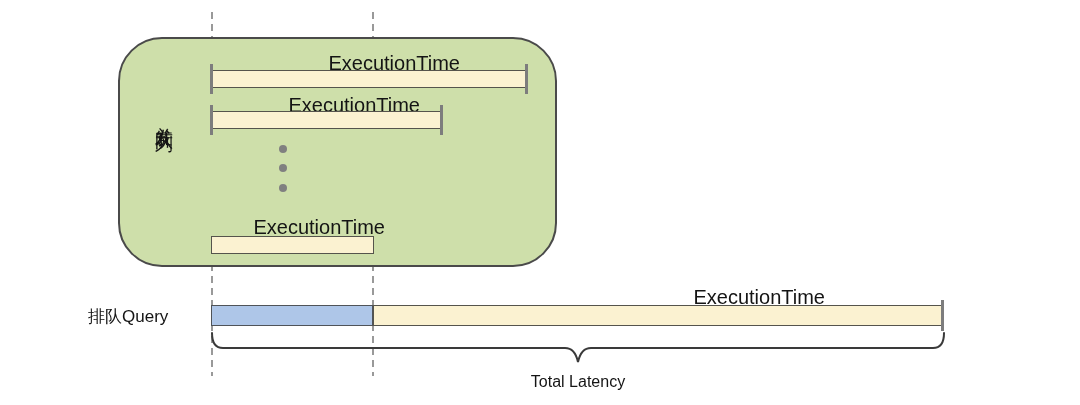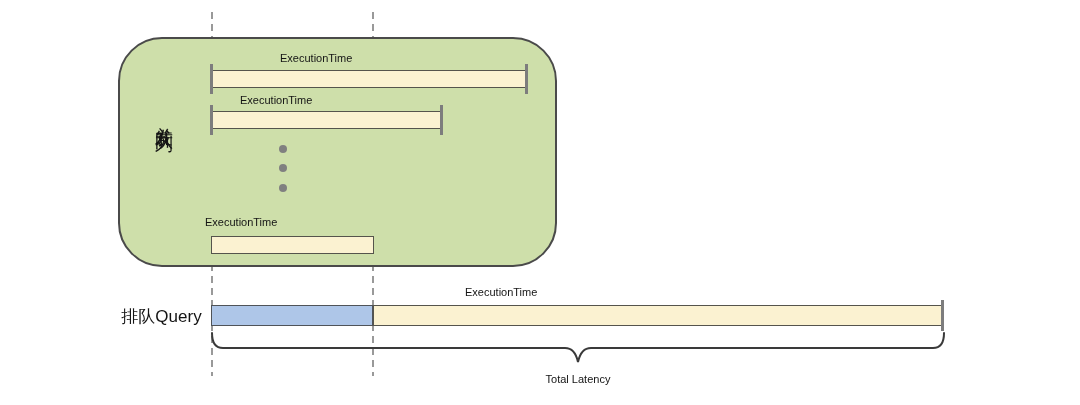--- a/index.html
+++ b/index.html
@@ -41,21 +41,21 @@
   }
   .queue-vlabel{
     left:153px;top:112px;height:95px;
     writing-mode:vertical-rl;text-orientation:upright;
     font-size:18px;line-height:22px;letter-spacing:3px;
     color:var(--text_black);
   }
 
   
   .bar-label{
-    font-size:11px;text-align:left;color:var(--text_black);
+    font-size:20px;text-align:right;color:var(--text_black);
     white-space:nowrap;
   }
   .lbl-exec1{left:280px;top:52px;width:180px;}
   .lbl-exec2{left:240px;top:94px;width:180px;}
   .lbl-exec3{left:205px;top:216px;width:180px;}
   .lbl-queued{left:212px;top:286px;width:161px;}
   .lbl-exec-bottom{left:465px;top:286px;width:360px;}
 
   
   .bar{
@@ -76,33 +76,33 @@
   .cap-bot{left:941px;top:300px;height:31px;}
 
   
   .dot{width:8px;height:8px;border-radius:50%;background:var(--dot_gray);left:279px;}
   .dot1{top:145px;}
   .dot2{top:164px;}
   .dot3{top:184px;}
 
   
   .row-label{
-    left:108px;top:305px;width:107px;
-    font-size:17px;text-align:center;color:var(--text_black);
+    left:88px;top:305px;width:107px;
+    font-size:17px;text-align:left;color:var(--text_black);
     white-space:nowrap;
   }
   .bar-bottom{top:305px;height:21px;border:1.5px solid #4f5358;}
   .bar-queued{left:211px;width:162px;background:var(--bar_blue);}
   .bar-exec-bottom{left:373px;width:570px;background:var(--bar_cream);border-color:#55544c;}
 
   
   .brace-svg{left:203px;top:330px;width:750px;height:38px;}
   .lbl-total{
     left:478px;top:373px;width:200px;
-    font-size:11px;text-align:center;color:var(--text_black);
+    font-size:16px;text-align:center;color:var(--text_black);
   }
 
   
   .watermark{
     left:942px;top:360px;width:135px;
     font-size:30px;letter-spacing:1px;white-space:nowrap;
     color:#fdfdfd;
     text-shadow:1.5px 1.5px 2px #a9a9a9, -0.5px -0.5px 1px #d6d6d6;
   }
 </style>

